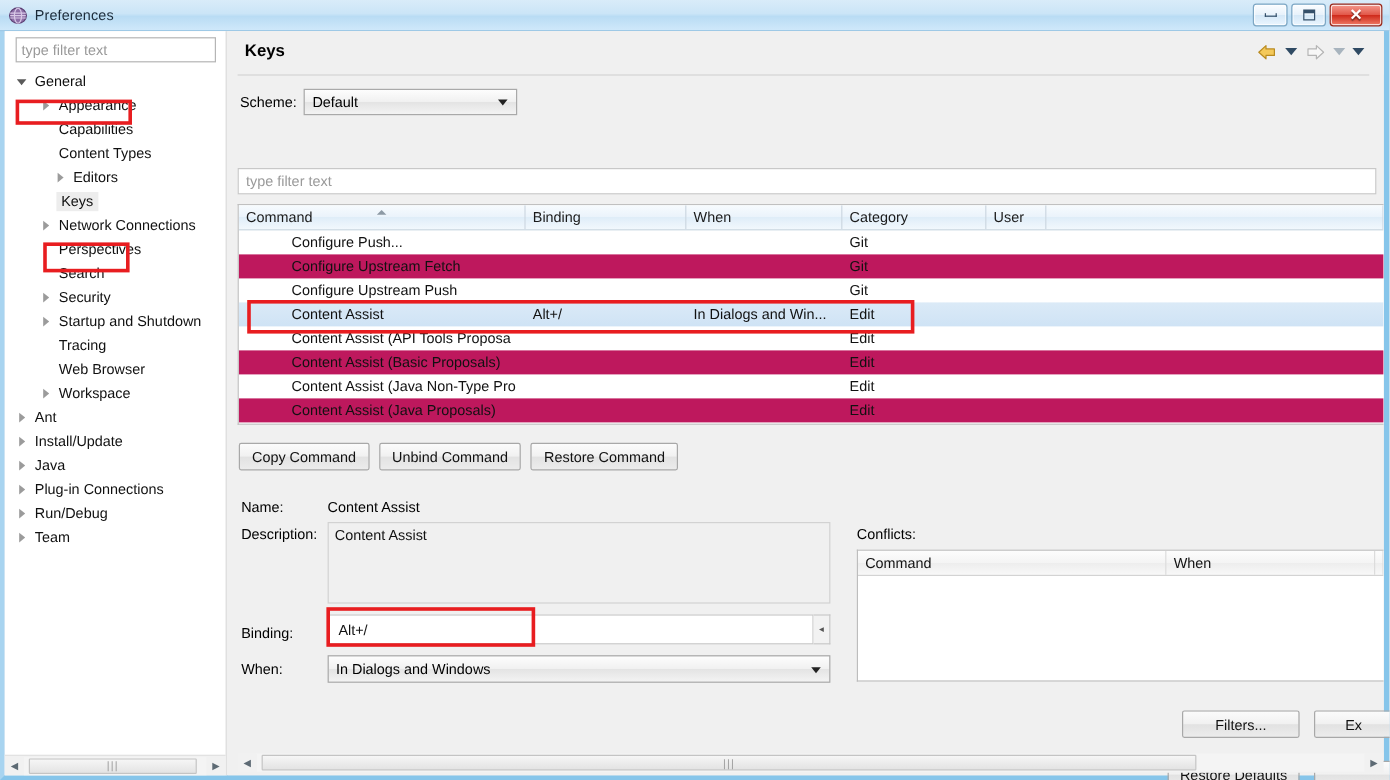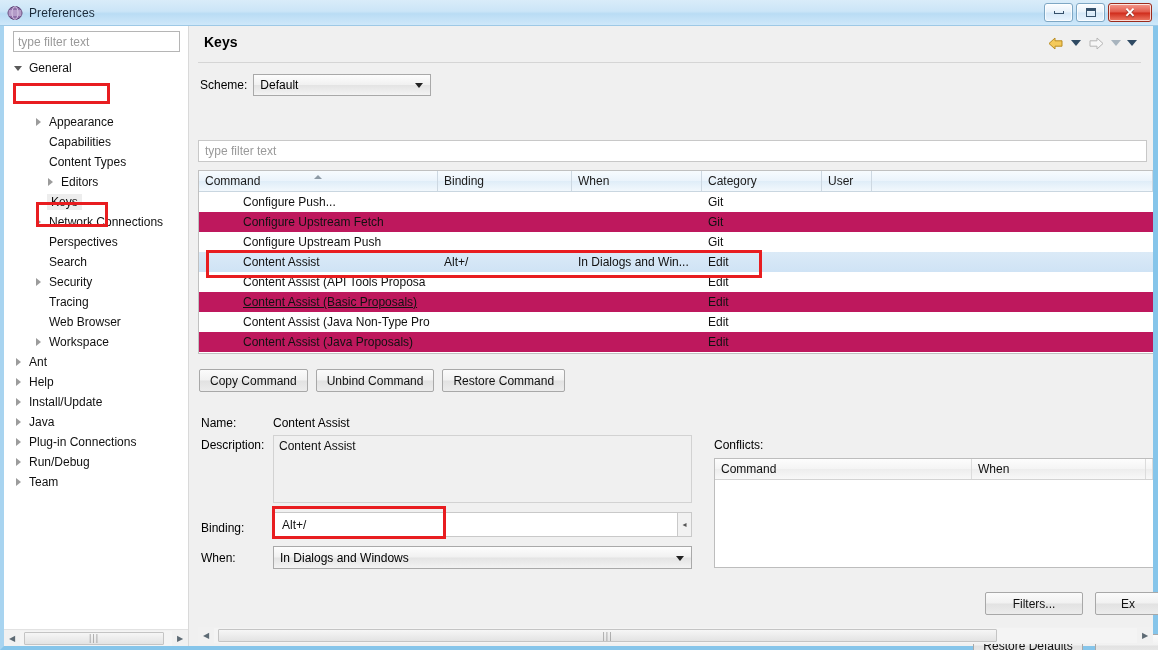--- a/index.html
+++ b/index.html
@@ -272,21 +272,21 @@
 
     <div id="leftpanel">
       <div id="filterbox">
         <span>type filter text</span>
       </div>
       <div id="tree">
           <div class="tnode" style="padding-left: 9px;">
             <span class="arrow expanded"></span>
             <span class="lbl">General</span>
           </div>
-          <div class="tnode" style="padding-left: 29px; margin-top: 34px;">
+          <div class="tnode" style="padding-left: 29px;">
             <span class="arrow collapsed"></span>
             <span class="lbl">Appearance</span>
           </div>
           <div class="tnode" style="padding-left: 29px;">
             <span class="arrow "></span>
             <span class="lbl">Capabilities</span>
           </div>
           <div class="tnode" style="padding-left: 29px;">
             <span class="arrow "></span>
             <span class="lbl">Content Types</span>
@@ -309,38 +309,38 @@
           </div>
           <div class="tnode" style="padding-left: 29px;">
             <span class="arrow "></span>
             <span class="lbl">Search</span>
           </div>
           <div class="tnode" style="padding-left: 29px;">
             <span class="arrow collapsed"></span>
             <span class="lbl">Security</span>
           </div>
           <div class="tnode" style="padding-left: 29px;">
+            <span class="arrow collapsed"></span>
+            <span class="lbl">Startup and Shutdown</span>
+          </div>
+          <div class="tnode" style="padding-left: 29px;">
             <span class="arrow "></span>
             <span class="lbl">Tracing</span>
           </div>
           <div class="tnode" style="padding-left: 29px;">
             <span class="arrow "></span>
             <span class="lbl">Web Browser</span>
           </div>
           <div class="tnode" style="padding-left: 29px;">
             <span class="arrow collapsed"></span>
             <span class="lbl">Workspace</span>
           </div>
           <div class="tnode" style="padding-left: 9px;">
             <span class="arrow collapsed"></span>
             <span class="lbl">Ant</span>
-          </div>
-          <div class="tnode" style="padding-left: 9px;">
-            <span class="arrow collapsed"></span>
-            <span class="lbl">Help</span>
           </div>
           <div class="tnode" style="padding-left: 9px;">
             <span class="arrow collapsed"></span>
             <span class="lbl">Install/Update</span>
           </div>
           <div class="tnode" style="padding-left: 9px;">
             <span class="arrow collapsed"></span>
             <span class="lbl">Java</span>
           </div>
           <div class="tnode" style="padding-left: 9px;">
@@ -438,21 +438,21 @@
               <div class="cell c-user" style="width: 50px;"></div>
             </div>
             <div class="crow">
               <div class="cell c-cmd" style="width: 239px;">Content Assist (API Tools Proposa</div>
               <div class="cell c-bind" style="width: 134px;"></div>
               <div class="cell c-when" style="width: 130px;"></div>
               <div class="cell c-cat" style="width: 120px;">Edit</div>
               <div class="cell c-user" style="width: 50px;"></div>
             </div>
             <div class="crow alt">
-              <div class="cell c-cmd" style="width: 239px; text-decoration: underline;">Content Assist (Basic Proposals)</div>
+              <div class="cell c-cmd" style="width: 239px;">Content Assist (Basic Proposals)</div>
               <div class="cell c-bind" style="width: 134px;"></div>
               <div class="cell c-when" style="width: 130px;"></div>
               <div class="cell c-cat" style="width: 120px;">Edit</div>
               <div class="cell c-user" style="width: 50px;"></div>
             </div>
             <div class="crow">
               <div class="cell c-cmd" style="width: 239px;">Content Assist (Java Non-Type Pro</div>
               <div class="cell c-bind" style="width: 134px;"></div>
               <div class="cell c-when" style="width: 130px;"></div>
               <div class="cell c-cat" style="width: 120px;">Edit</div>

